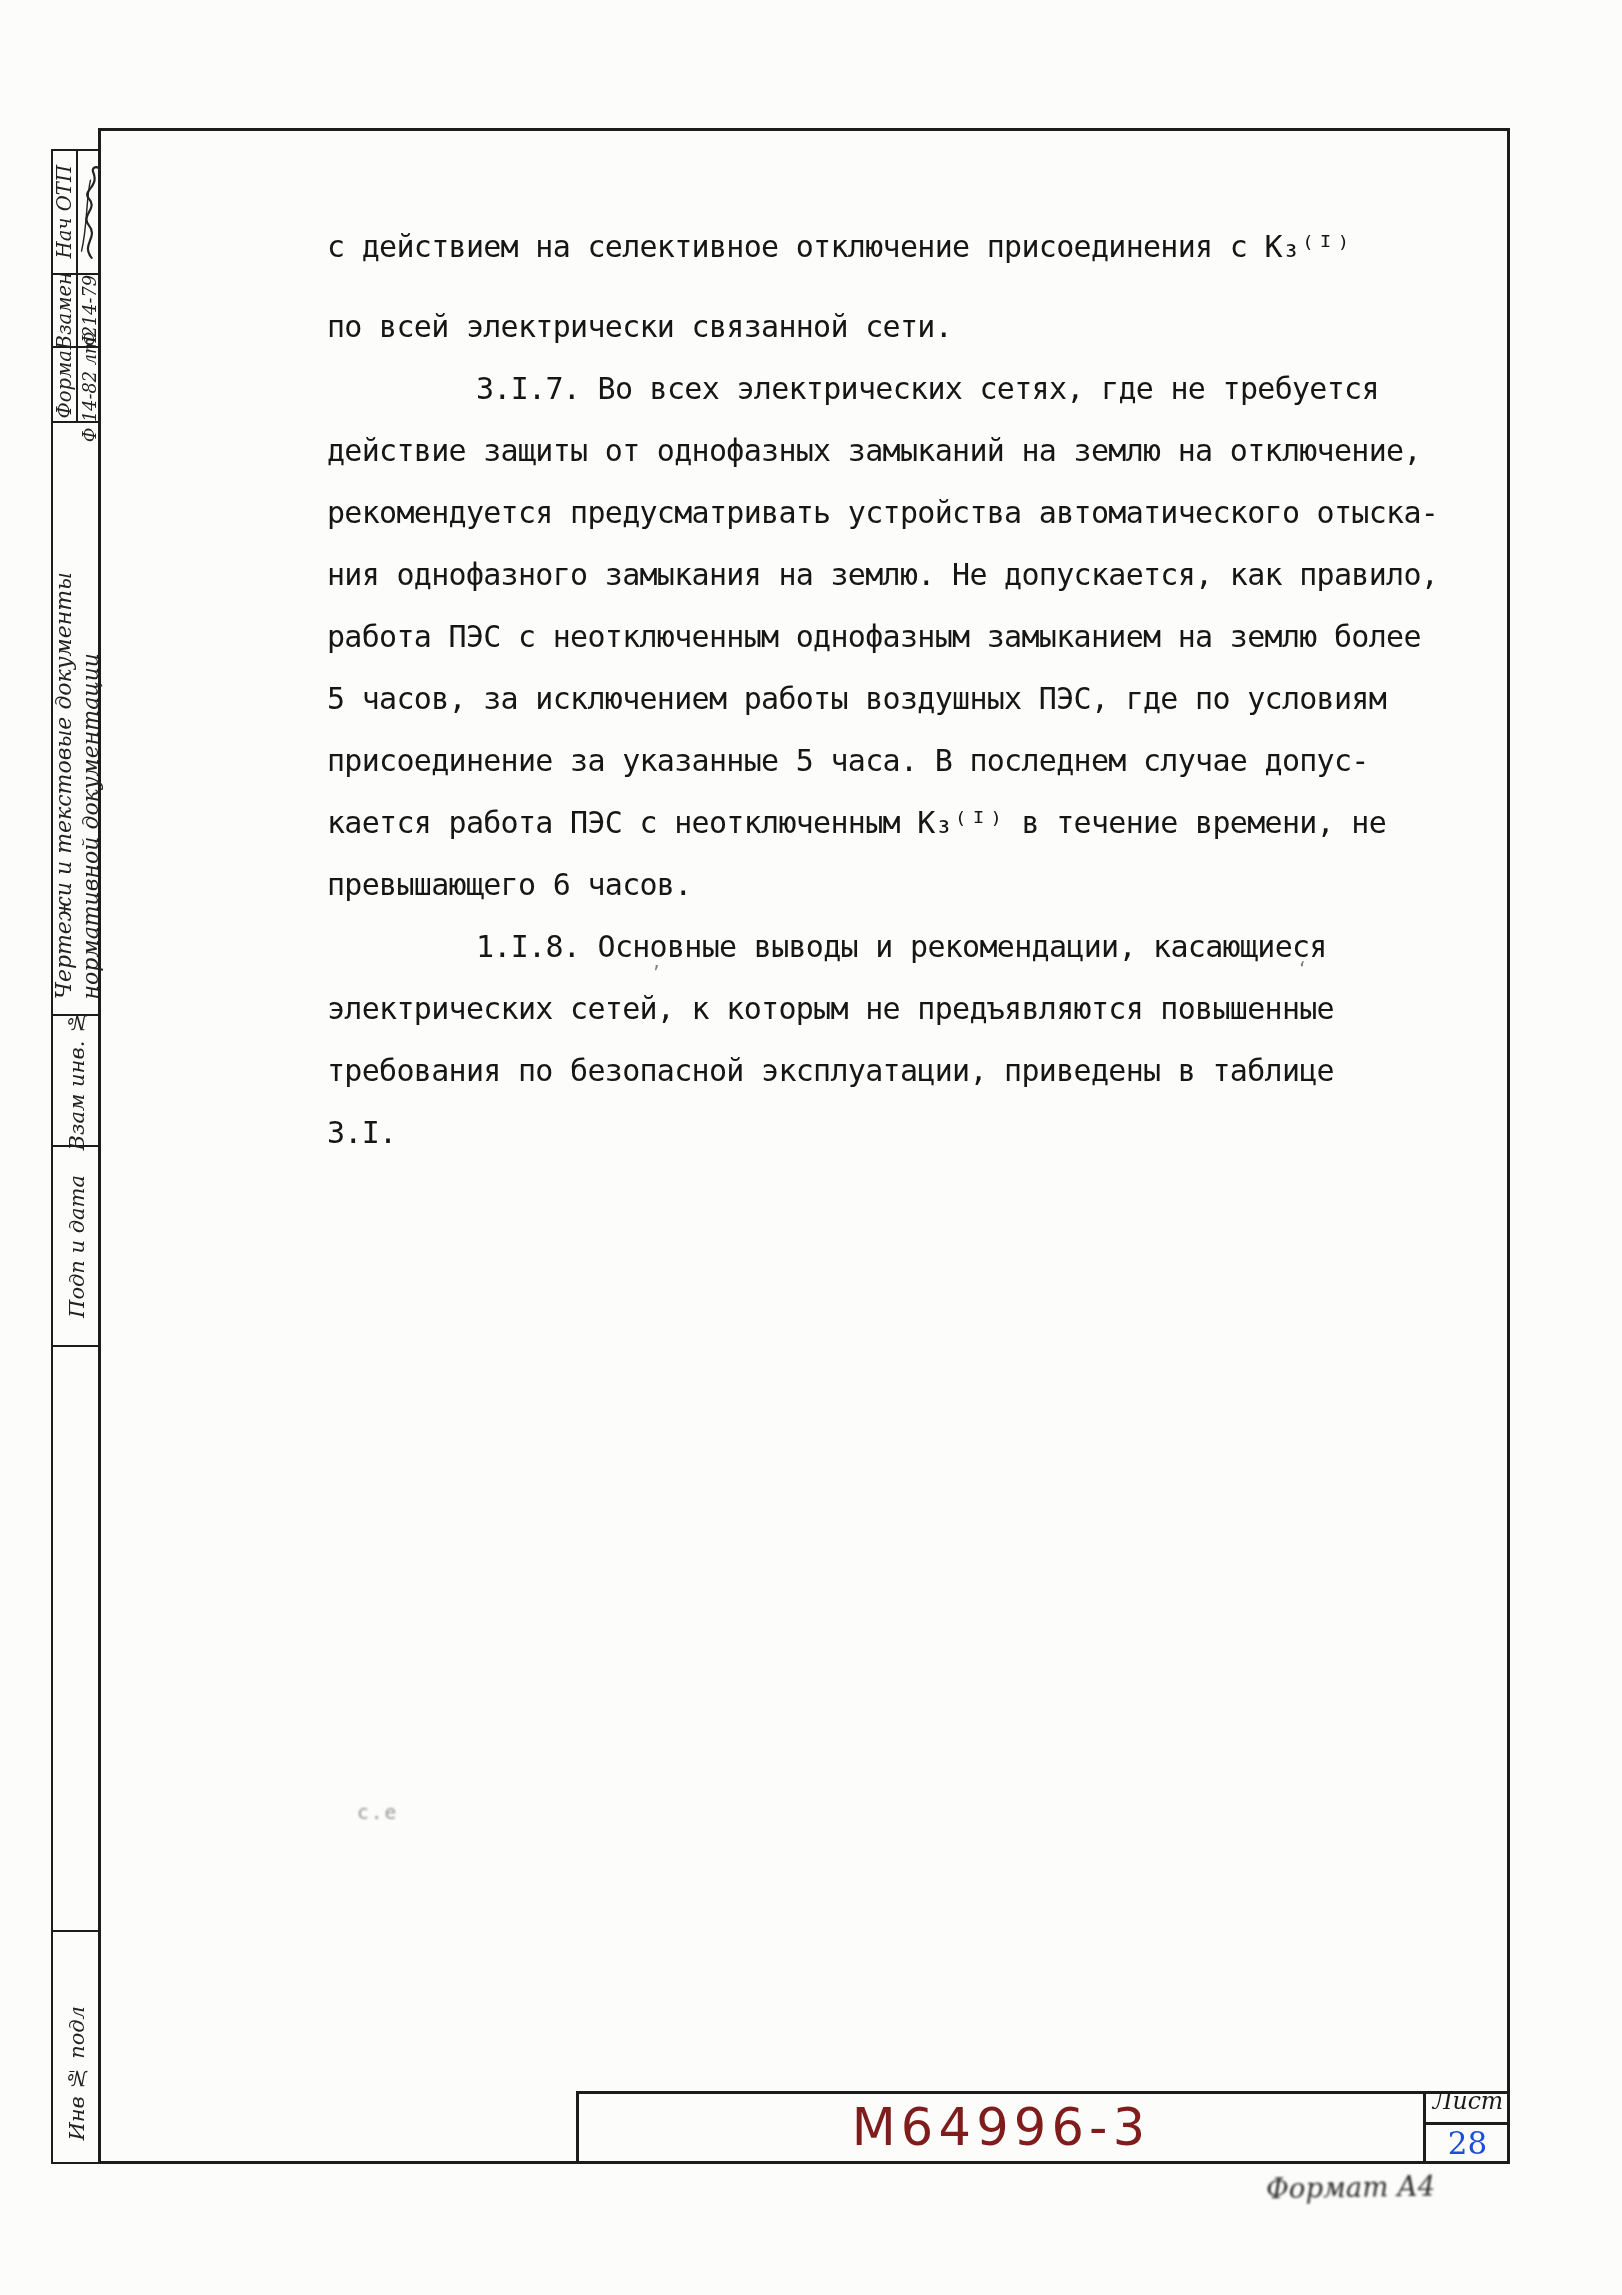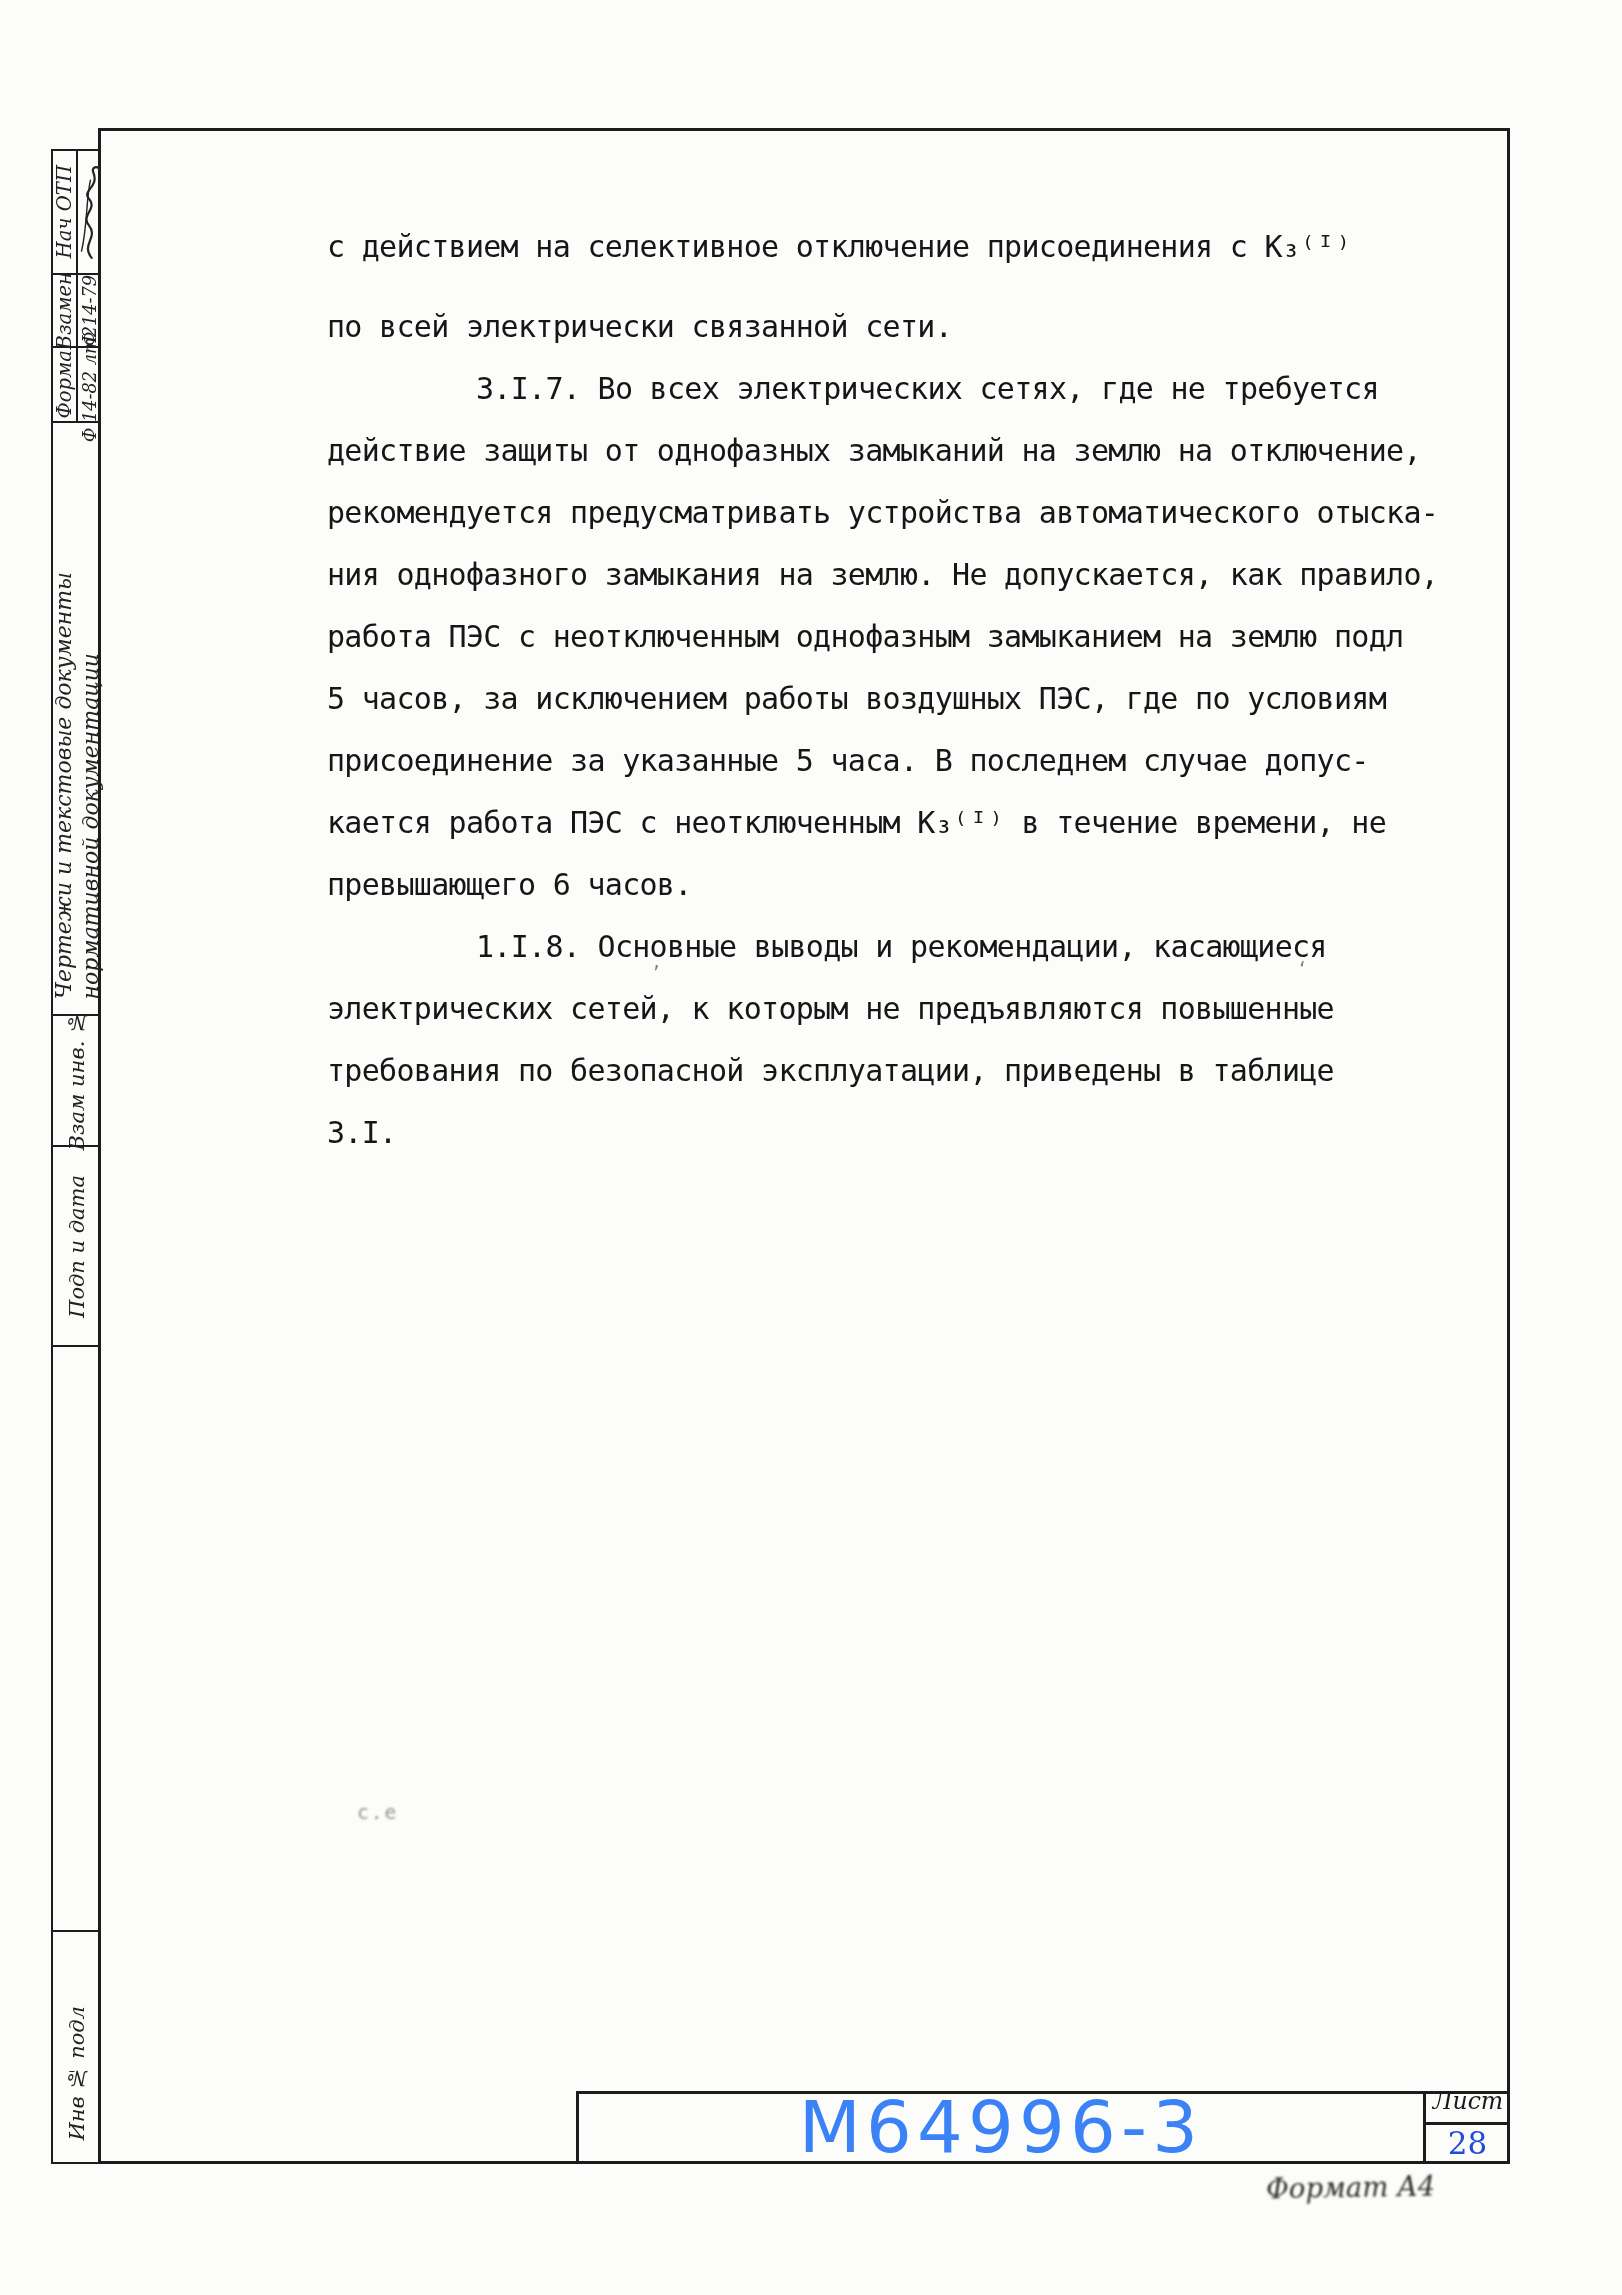--- a/index.html
+++ b/index.html
@@ -66,21 +66,21 @@
   }
   .tl.indent { padding-left: 149px; }
   .tl.gap-after { margin-bottom: 17.7px; }
 
   
   .bar { position: absolute; background: #1c1c1c; }
   .doc-number {
     position: absolute; left: 579px; top: 2093px; width: 844px; height: 68px;
     display: flex; align-items: center; justify-content: center;
     font-family: "DejaVu Sans", sans-serif;
-    font-size: 72px; letter-spacing: 5.2px; color: #3b82f6;
+    font-size: 51px; letter-spacing: 5.2px; color: #7f1d1d;
   }
   .sheet-label {
     position: absolute; left: 1427px; top: 2091px; width: 82px; height: 20px;
     display: flex; align-items: center; justify-content: center;
     font-family: "DejaVu Serif", serif; font-style: italic;
     font-size: 23.6px; color: #1a1a1a;
   }
   .sheet-number {
     position: absolute; left: 1426px; top: 2123px; width: 83px; height: 39px;
     display: flex; align-items: center; justify-content: center;
@@ -152,21 +152,21 @@
     </div>
   </div>
 
   <div class="content">
     <div class="tl gap-after">с действием на селективное отключение присоединения с К₃⁽ᴵ⁾</div>
     <div class="tl">по всей электрически связанной сети.</div>
     <div class="tl indent">3.I.7. Во всех электрических сетях, где не требуется</div>
     <div class="tl">действие защиты от однофазных замыканий на землю на отключение,</div>
     <div class="tl">рекомендуется предусматривать устройства автоматического отыска-</div>
     <div class="tl">ния однофазного замыкания на землю. Не допускается, как правило,</div>
-    <div class="tl">работа ПЭС с неотключенным однофазным замыканием на землю подл</div>
+    <div class="tl">работа ПЭС с неотключенным однофазным замыканием на землю более</div>
     <div class="tl">5 часов, за исключением работы воздушных ПЭС, где по условиям</div>
     <div class="tl">присоединение за указанные 5  часа. В последнем случае допус-</div>
     <div class="tl">кается работа ПЭС с неотключенным К₃⁽ᴵ⁾ в течение времени, не</div>
     <div class="tl">превышающего 6 часов.</div>
     <div class="tl indent">1.I.8. Основные выводы и рекомендации, касающиеся</div>
     <div class="tl">электрических сетей, к которым не предъявляются повышенные</div>
     <div class="tl">требования по безопасной эксплуатации, приведены в таблице</div>
     <div class="tl">3.I.</div>
   </div>
 

